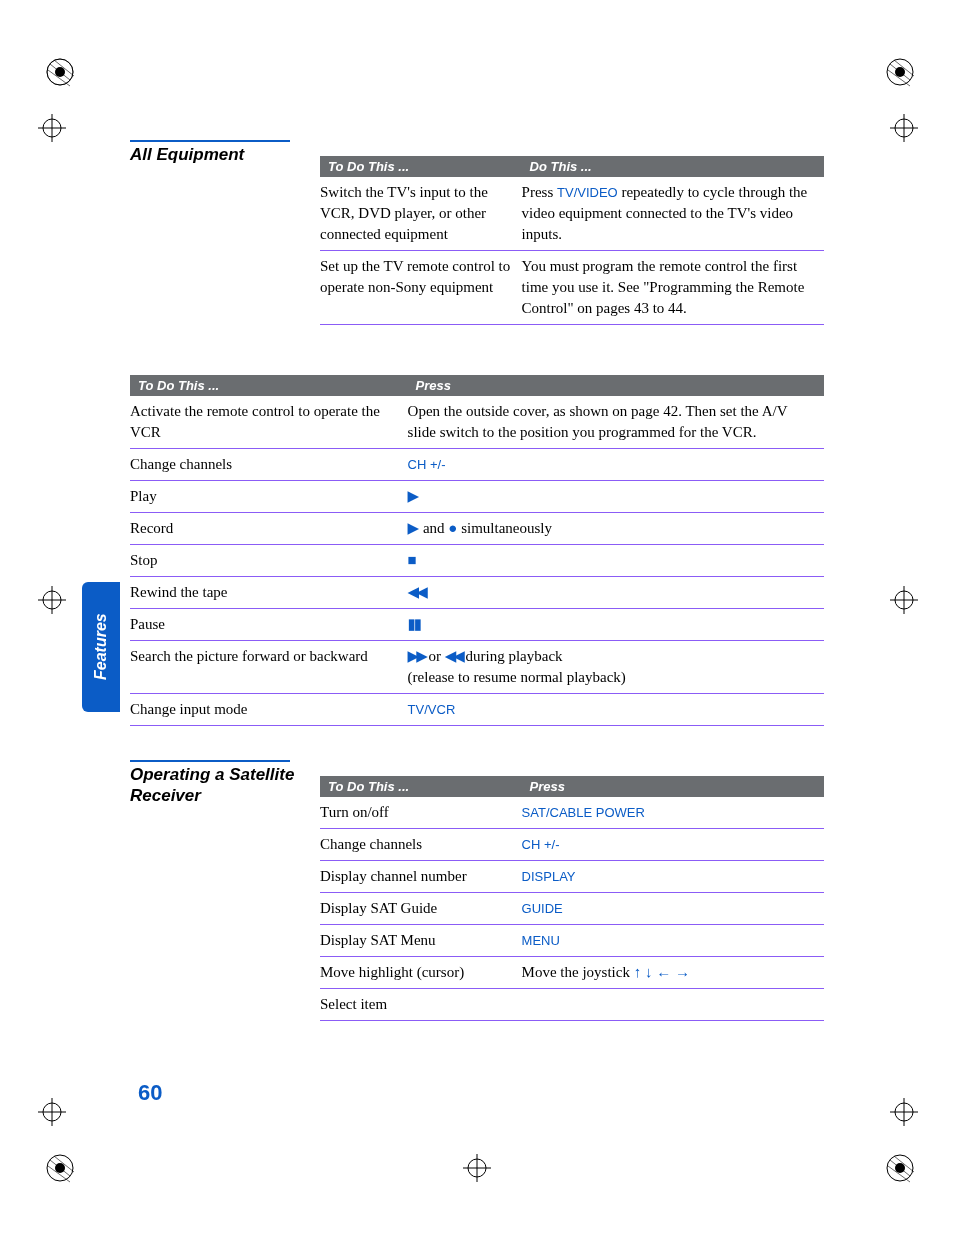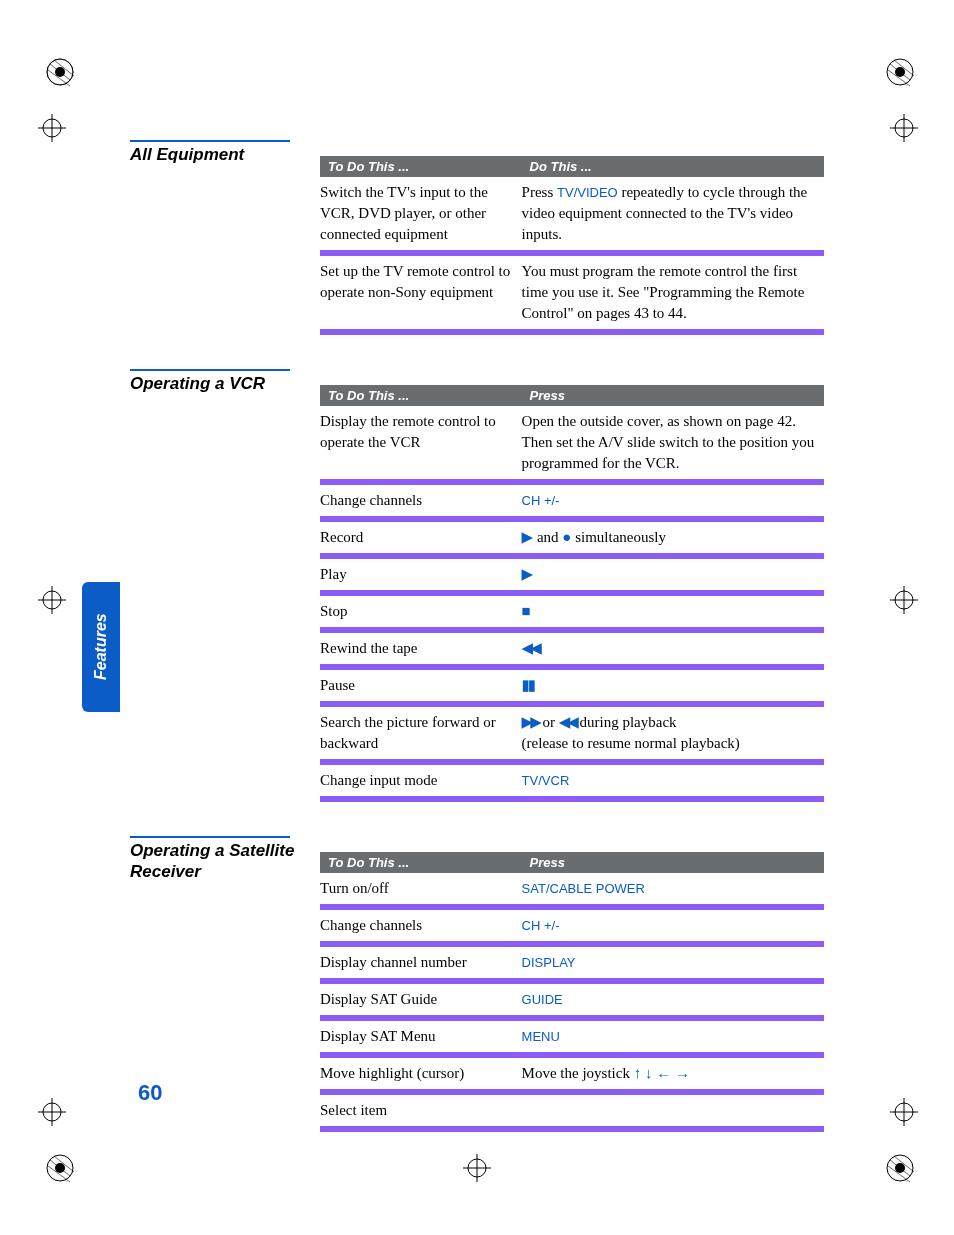--- a/index.html
+++ b/index.html
@@ -61,21 +61,21 @@
     color: #fff;
     font-family: Verdana, Arial, sans-serif;
     font-weight: bold;
     font-style: italic;
     font-size: 13px;
     padding: 3px 8px;
   }
   tbody td {
     vertical-align: top;
     padding: 5px 8px 5px 0;
-    border-bottom: 6px solid #8b5cf6;
+    border-bottom: 1px solid #8b5cf6;
     line-height: 1.4;
   }
   tbody td:first-child { width: 40%; }
   .blue { color: #0b5cc6; font-family: Verdana, Arial, sans-serif; font-size: 13px; }
   .icon-play { color: #0b5cc6; display: inline-block; }
   .icon-stop { color: #0b5cc6; display: inline-block; }
   .icon-pause { color: #0b5cc6; display: inline-block; letter-spacing: -2px; }
   .icon-rec { color: #0b5cc6; display: inline-block; }
   .icon-ff, .icon-rw { color: #0b5cc6; display: inline-block; letter-spacing: -3px; }
   .icon-arrows { color: #0b5cc6; display: inline-block; }
@@ -221,48 +221,44 @@
           <tr>
             <td>Set up the TV remote control to operate non-Sony equipment</td>
             <td>You must program the remote control the first time you use it. See "Programming the Remote Control" on pages 43 to 44.</td>
           </tr>
         </tbody>
       </table>
     </div>
   </div>
 
   <div class="section">
-    <div class="section-label">
-      <hr class="section-rule">
-      <div class="label">Operating a VCR</div>
-    </div>
     <div class="section-body">
       <table>
         <thead>
             <tr>
           <th>To Do This ...</th>
           <th>Press</th>
         </tr>
           </thead>
         <tbody>
           <tr>
-              <td>Display the remote control to operate the VCR</td>
+              <td>Activate the remote control to operate the VCR</td>
               <td>Open the outside cover, as shown on page 42. Then set the A/V slide switch to the position you programmed for the VCR.</td>
             </tr>
           <tr>
               <td>Change channels</td>
               <td><span class="blue">CH +/-</span></td>
             </tr>
           <tr>
+              <td>Play</td>
+              <td><span class="icon-play">▶</span></td>
+            </tr>
+          <tr>
               <td>Record</td>
               <td><span class="icon-play">▶</span><span> and </span><span class="icon-rec">●</span><span> simultaneously</span></td>
-            </tr>
-          <tr>
-              <td>Play</td>
-              <td><span class="icon-play">▶</span></td>
             </tr>
           <tr>
               <td>Stop</td>
               <td><span class="icon-stop">■</span></td>
             </tr>
           <tr>
               <td>Rewind the tape</td>
               <td><span class="icon-rw">◀◀</span></td>
             </tr>
           <tr>

